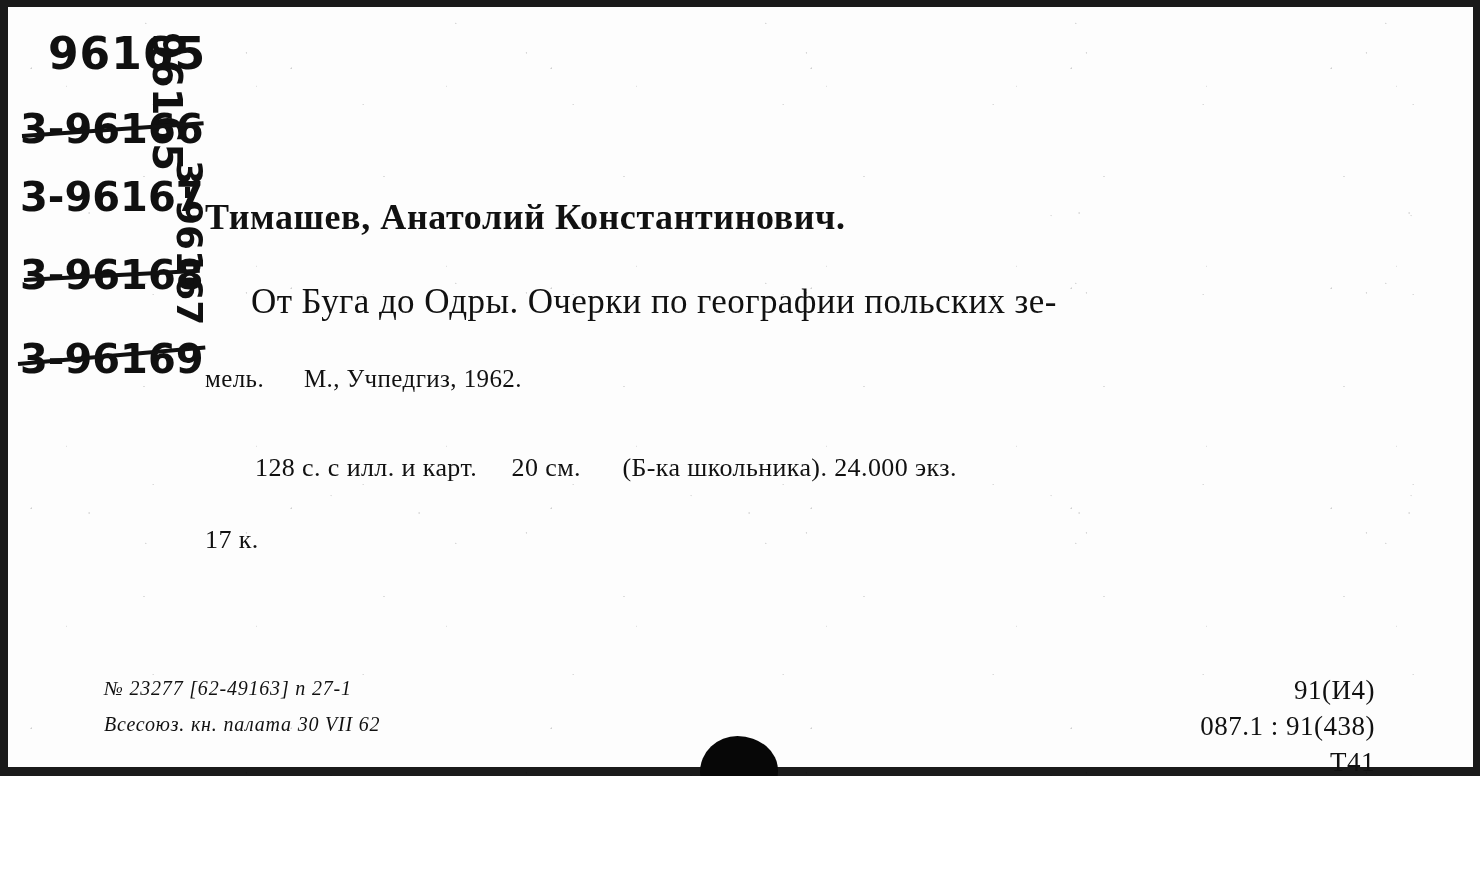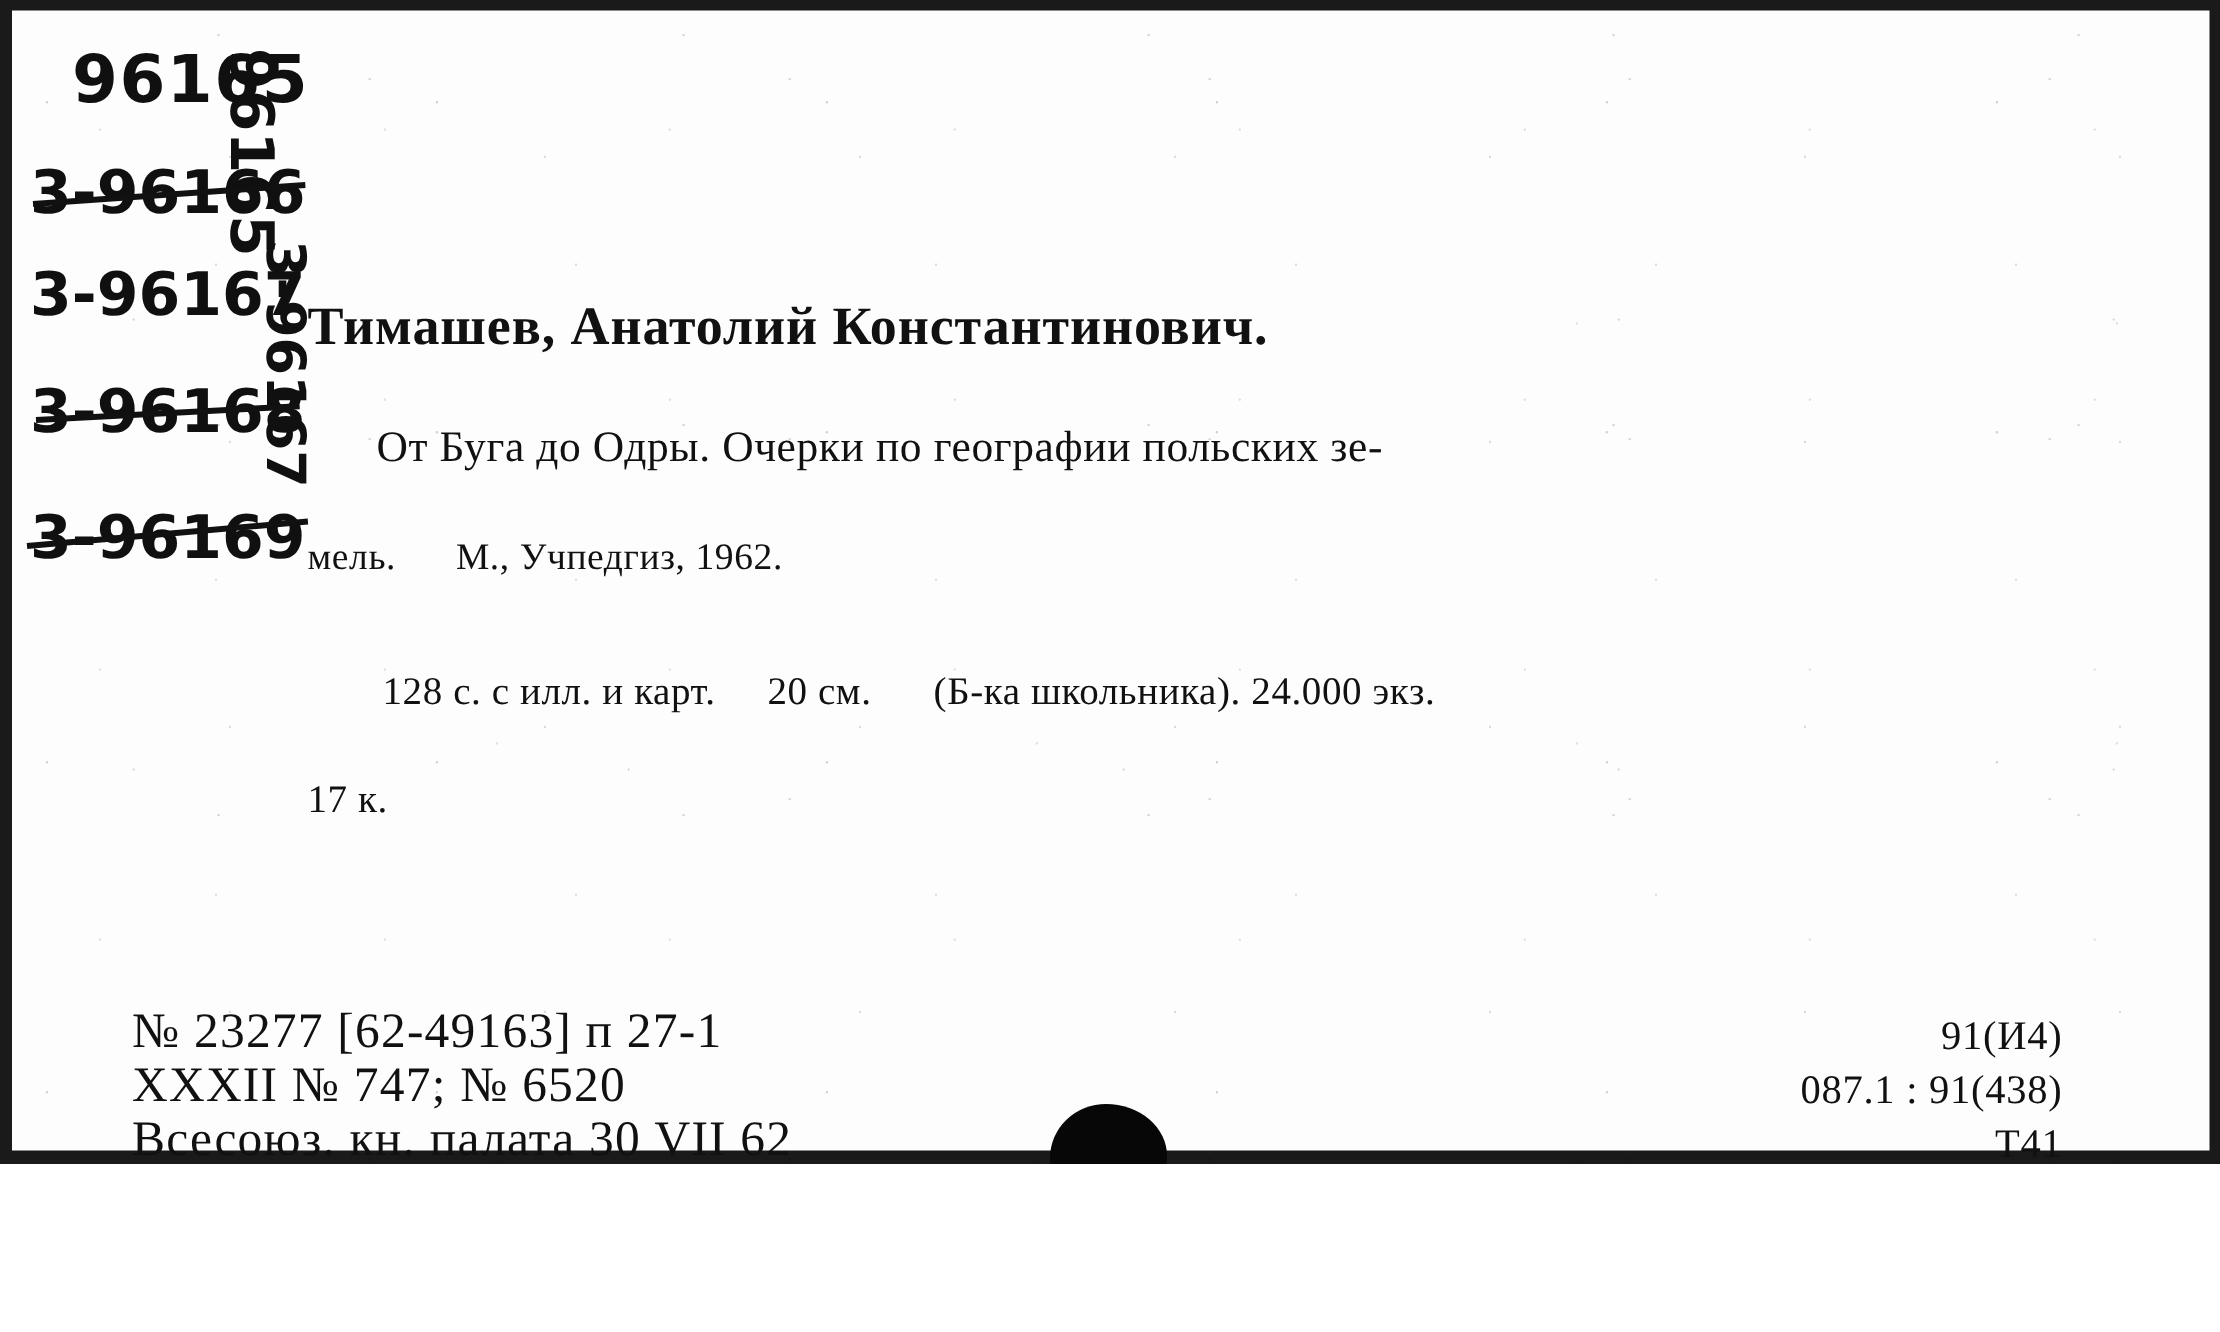--- a/index.html
+++ b/index.html
@@ -50,21 +50,21 @@
   }
   .main-block { left: 205px; top: 160px; width: 1200px; }
   .line { white-space: pre; }
 
   .author {
     font-weight: bold;
     font-size: 36px;
     letter-spacing: 0.6px;
   }
   .title1 {
-    font-size: 29px;
+    font-size: 35px;
     letter-spacing: 0.4px;
     margin-top: 8px;
     padding-left: 46px;
   }
   .title2 {
     font-size: 25px;
     letter-spacing: 0.4px;
     margin-top: 7px;
   }
   .phys {
@@ -85,25 +85,26 @@
     top: 495px;
     font-size: 27px;
     letter-spacing: 1.6px;
   }
   .dash-lead {
     letter-spacing: 0px;
   }
 
   .footer-left {
     position: absolute;
-    left: 88px;
+    left: 104px;
     top: 670px;
-    font-size: 33px;
+    font-size: 20px;
     letter-spacing: 0.8px;
     line-height: 36px;
+    font-style: italic;
   }
   .footer-right {
     position: absolute;
     right: 105px;
     top: 672px;
     text-align: right;
     font-size: 27px;
     letter-spacing: 0.5px;
     line-height: 36px;
   }
@@ -178,21 +179,20 @@
     <div class="line author">Тимашев, Анатолий Константинович.</div>
     <div class="line title1">От Буга до Одры. Очерки по географии польских зе-</div>
     <div class="line title2">мель.      М., Учпедгиз, 1962.</div>
     <div class="line phys">128 с. с илл. и карт.     20 см.      (Б-ка школьника). 24.000 экз.</div>
     <div class="line price">17 к.</div>
   </div>
 
 
   <div class="footer-left">
     <div>№ 23277 [62-49163] п  27-1</div>
-    <div>XXXII № 747; № 6520</div>
     <div>Всесоюз. кн. палата 30 VII 62</div>
   </div>
 
   <div class="footer-right">
     <div class="b">91(И4)</div>
     <div>087.1 : 91(438)</div>
     <div>Т41</div>
   </div>
 
   <div id="blot"></div>

